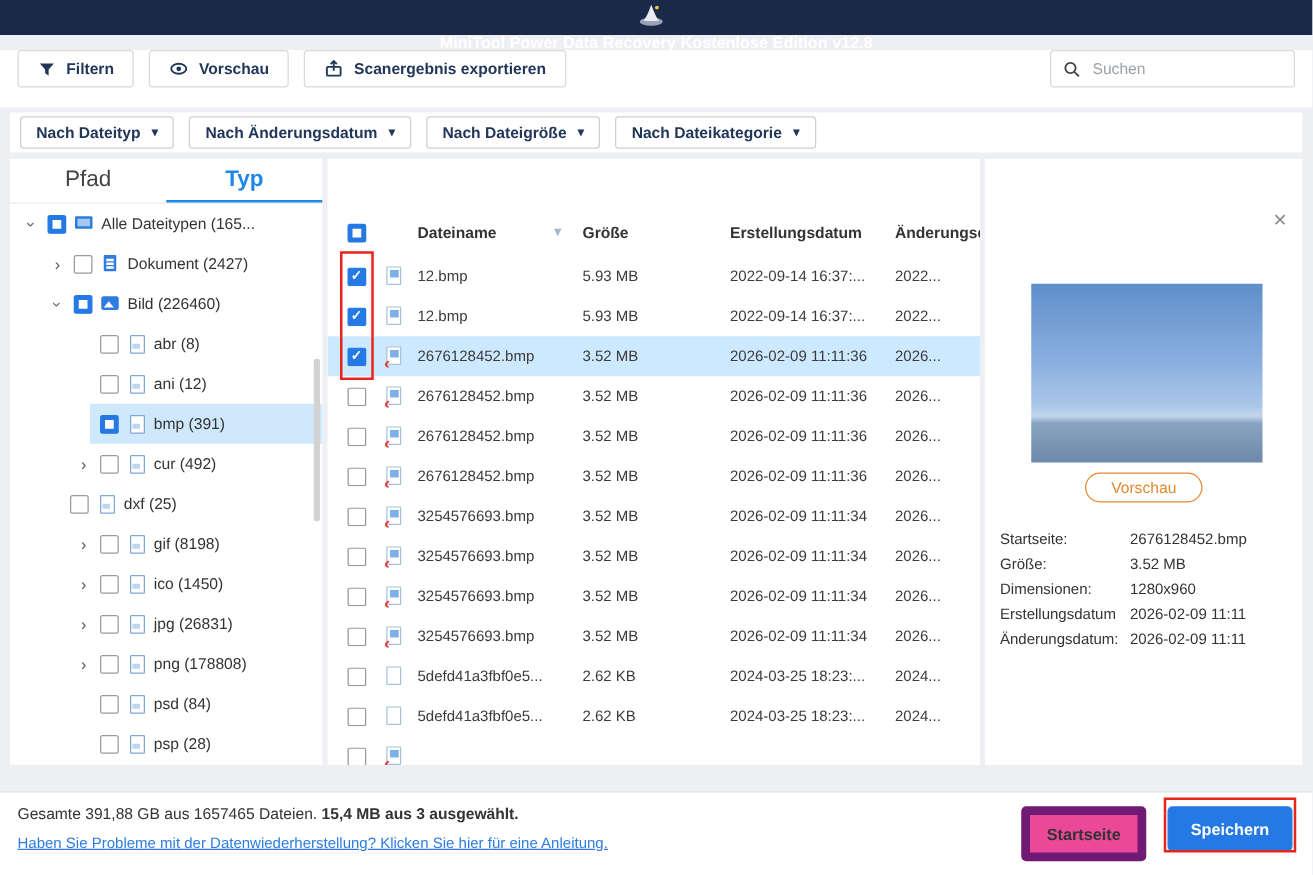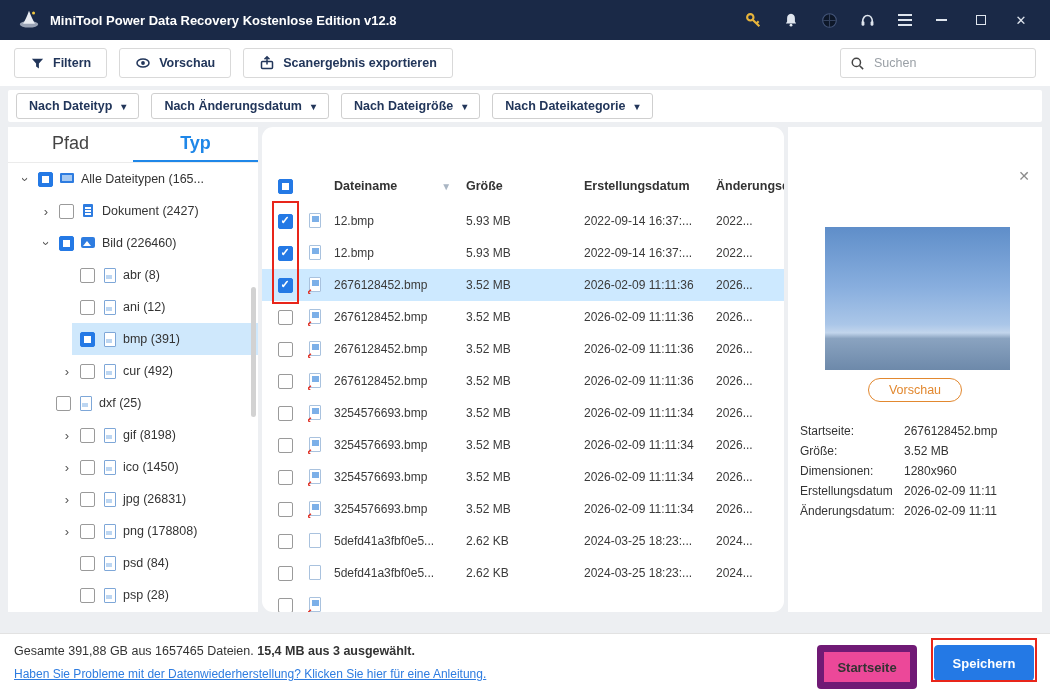--- a/index.html
+++ b/index.html
@@ -3,55 +3,55 @@
 <meta charset="utf-8">
 <style>
   * { box-sizing: border-box; }
   html,body { margin:0; padding:0; }
   body {
     width:1050px; height:700px; position:relative; overflow:hidden;
     background:#edeff2; font-family:"Liberation Sans", sans-serif; color:#333;
   }
 
   
-  .titlebar { position:absolute; top:0; left:0; right:0; height:40px; background:#1a2947;
-    display:flex; align-items:center; padding:0 16px; }
+  .titlebar { position:absolute; top:0; left:0; right:0; height:28px; background:#1a2947;
+    display:flex; align-items:center; padding:0 0;flex-direction:column; }
   .titlebar .logo { width:26px; height:26px; margin-right:8px; flex:none; }
   .titlebar .title { color:#fff; font-size:13px; font-weight:bold; }
   .tb-icons { margin-left:auto; display:flex; align-items:center; gap:20px; }
   .tb-ic { width:18px; height:18px; display:flex; align-items:center; justify-content:center; cursor:pointer; }
   .win-ctrls { display:flex; align-items:center; gap:14px; margin-left:14px; }
   .wc { width:26px; height:26px; display:flex; align-items:center; justify-content:center; color:#dfe5ee; font-size:13px; cursor:pointer; }
   .wc .minline { width:11px; height:0; border-top:2px solid #dfe5ee; display:block; }
   .wc .maxbox { width:10px; height:10px; border:1.5px solid #dfe5ee; display:block; }
   .menu-ic { display:flex; flex-direction:column; gap:3px; }
   .menu-ic i { width:14px; height:2px; background:#dfe5ee; display:block; }
 
   
   .toolbar { position:absolute; top:40px; left:0; right:0; height:46px; background:#fff;
-    display:flex; align-items:center; padding:0 14px; gap:12px; }
+    display:flex; align-items:flex-start; padding:0 14px; gap:12px; }
   .tool-btn { display:inline-flex; align-items:center; gap:8px; height:30px; padding:0 15px;
     background:#fff; border:1px solid #d9d9d9; border-radius:3px; font-size:12.5px;
     color:#22365a; font-weight:bold; cursor:pointer; font-family:inherit; }
   .searchbox { margin-left:auto; width:196px; height:30px; border:1px solid #d9d9d9; border-radius:3px;
     display:flex; align-items:center; padding:0 9px; gap:7px; background:#fff; }
   .searchbox input { border:none; outline:none; flex:1; font-size:12.5px; font-family:inherit; color:#333; min-width:0; }
   .searchbox input::placeholder { color:#9aa0a6; }
 
   
   .filterbar { position:absolute; top:90px; left:8px; right:8px; height:32px; background:#fff;
     display:flex; align-items:center; gap:12px; padding:0 8px; border-radius:2px; }
   .filter-pill { display:inline-flex; align-items:center; gap:9px; height:26px; padding:0 12px;
     border:1px solid #cfcfcf; border-radius:3px; background:#fff; font-size:12.5px; color:#22365a;
     font-weight:bold; cursor:pointer; font-family:inherit; }
   .filter-pill .caret { font-size:10px; color:#22365a; }
 
   
   .panel-left  { position:absolute; top:127px; left:8px;   width:250px; bottom:88px; background:#fff; overflow:hidden; }
-  .panel-mid   { position:absolute; top:127px; left:262px; width:522px; bottom:88px; background:#fff; overflow:hidden;border-radius:11px; }
+  .panel-mid   { position:absolute; top:127px; left:262px; width:522px; bottom:88px; background:#fff; overflow:hidden; }
   .panel-right { position:absolute; top:127px; left:788px; right:8px;  bottom:88px; background:#fff; overflow:hidden; }
 
   
   .tabs { height:36px; display:flex; border-bottom:1px solid #ebebeb; }
   .tab { width:50%; display:flex; align-items:center; justify-content:center; font-size:18px;
     color:#444; cursor:pointer; border-bottom:2px solid transparent; }
   .tab.active { color:#1f87e8; font-weight:bold; border-bottom-color:#1f87e8; }
   .tree-row { height:32px; display:flex; align-items:center; gap:6px; font-size:12.5px; color:#333; cursor:pointer; white-space:nowrap; }
   .tree-row.selected { background:linear-gradient(to right, transparent 64px, #cfe8fc 64px); }
   .tree-arrow { width:14px; flex:none; color:#555; font-size:13px; text-align:center; }

